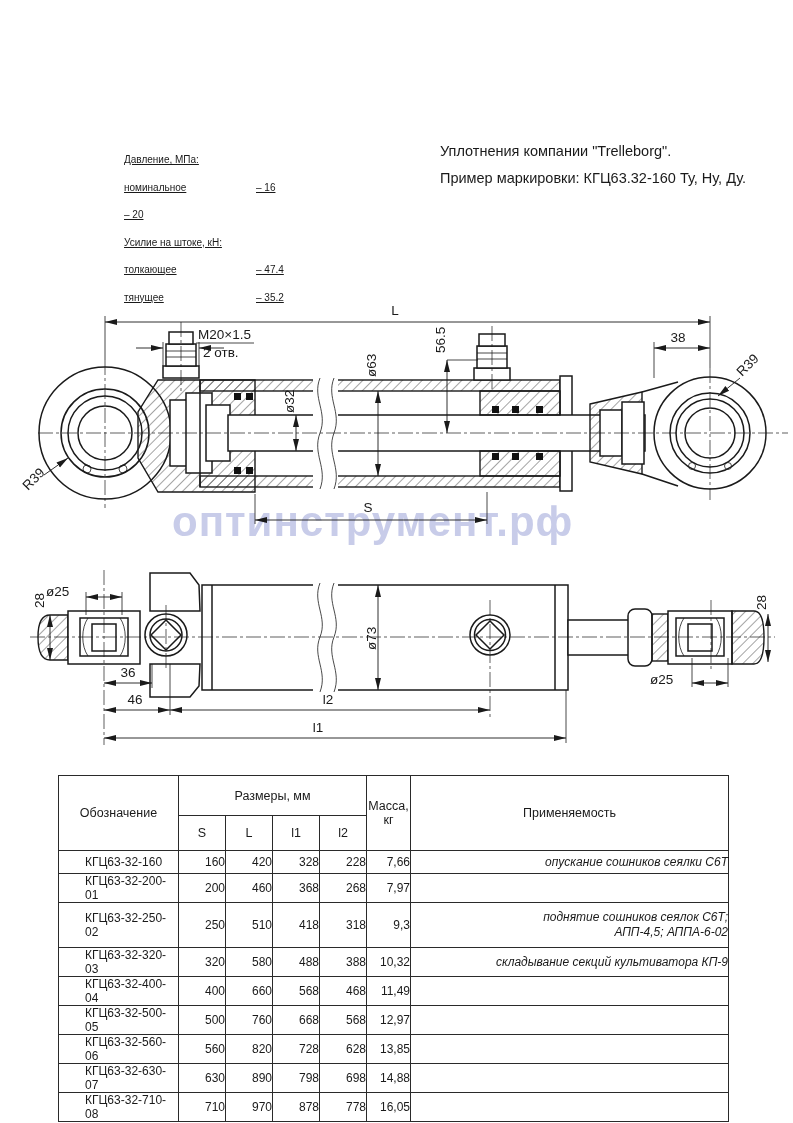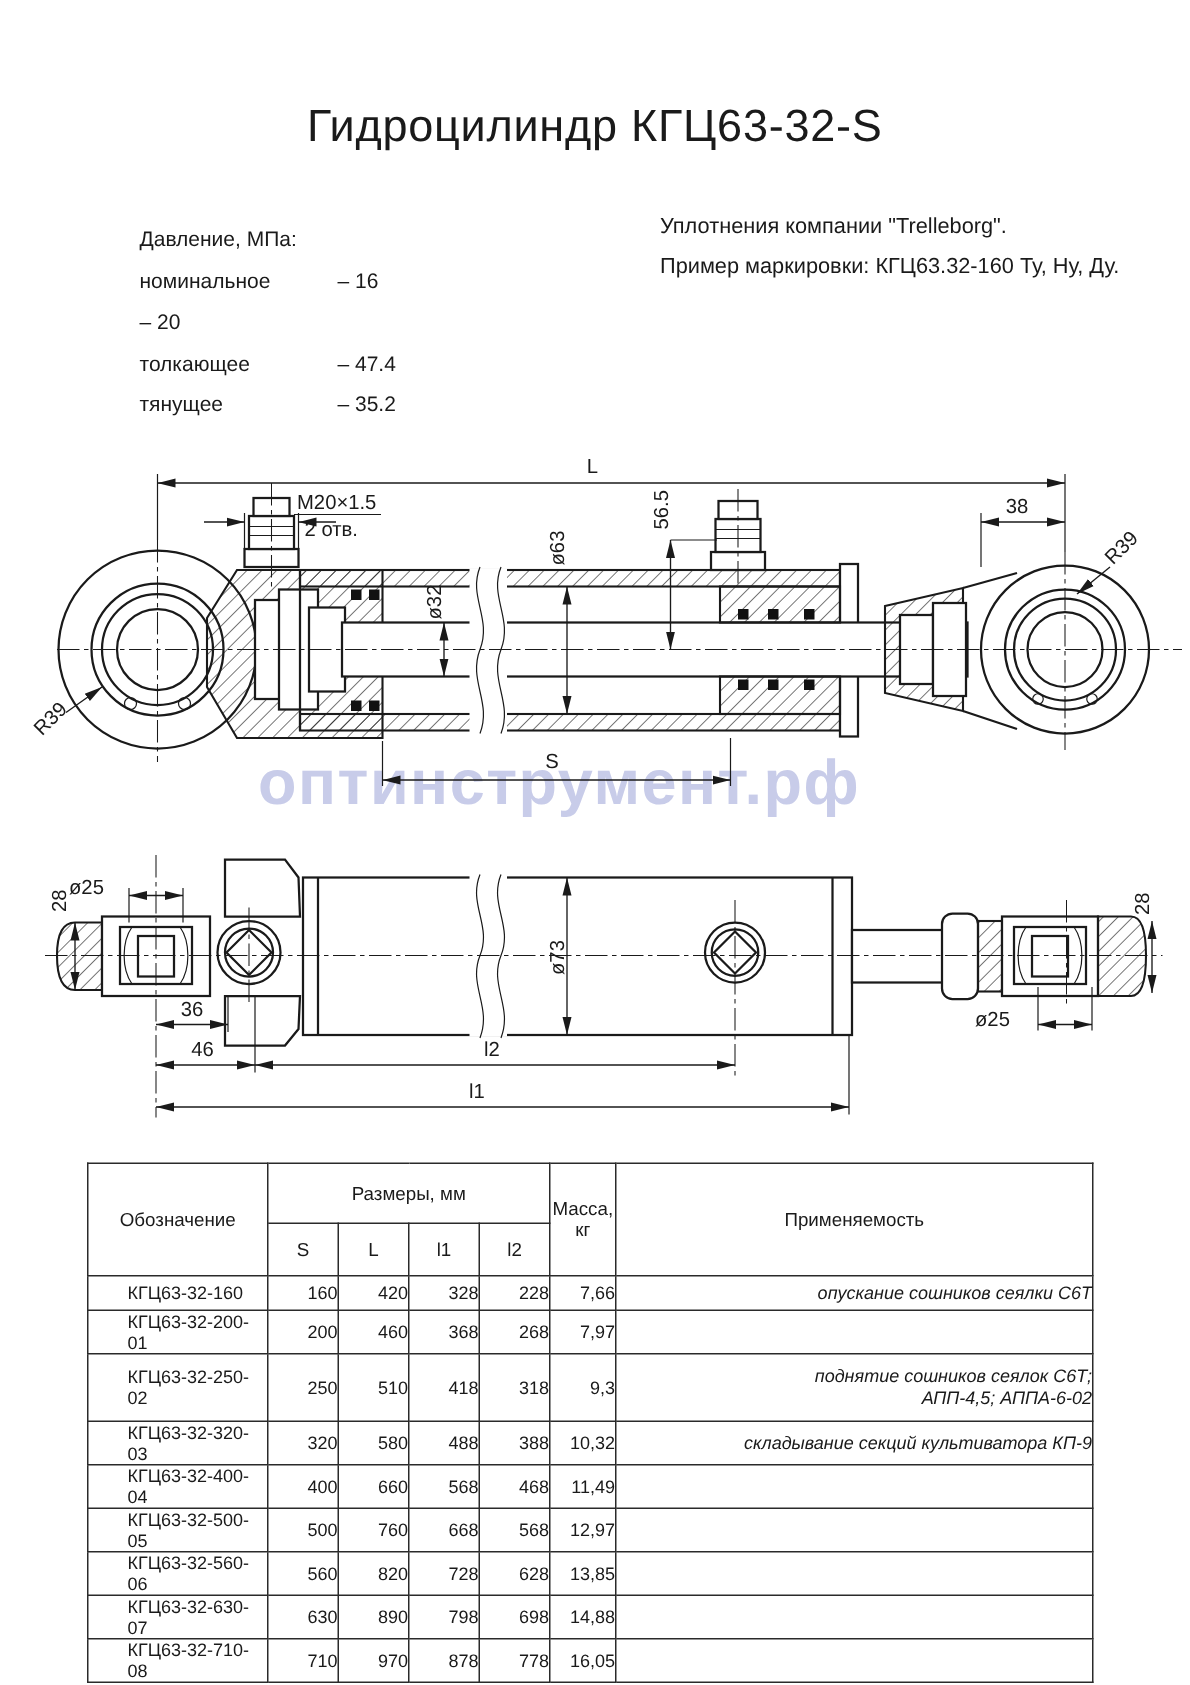--- a/index.html
+++ b/index.html
@@ -1,20 +1,20 @@
 <!DOCTYPE html>
 <html><head>
 <meta charset="utf-8">
 <style>
   html,body{margin:0;padding:0;background:#fff;}
   .page{position:relative;width:793px;height:1123px;background:#fff;overflow:hidden;
         font-family:"Liberation Sans",sans-serif;color:#1a1a1a;}
   .title{position:absolute;left:0;top:68px;width:100%;text-align:center;
          font-size:30px;letter-spacing:.5px;font-weight:400;}
-  .specs{position:absolute;left:93px;top:146px;font-size:14px;line-height:27.5px;width:300px;}
+  .specs{position:absolute;left:124px;top:146px;font-size:10px;line-height:27.5px;width:300px;text-decoration:underline;}
   .spec-row{display:flex;}
   .spec-row .lbl{width:132px;}
   .notes{position:absolute;left:440px;top:138px;font-size:14.5px;line-height:27px;}
   .watermark{position:absolute;left:172px;top:498px;font-size:42px;font-weight:bold;
              color:#c8cce9;letter-spacing:1px;z-index:0;}
   svg{position:absolute;left:0;z-index:1;}
   .main{stroke:#1a1a1a;stroke-width:1.5;fill:none;}
   .mainw{stroke:#1a1a1a;stroke-width:1.5;fill:#fff;}
   .thin{stroke:#1a1a1a;stroke-width:.8;fill:none;}
   .cl{stroke:#1a1a1a;stroke-width:.7;fill:none;stroke-dasharray:15 3 3 3;}
@@ -31,32 +31,34 @@
   td.name{text-align:left;padding-left:26px;height:22px;}
   td.num{text-align:right;}
   td.app{text-align:right;padding-left:1px;white-space:pre-line;line-height:15px;font-style:italic;}
   tr.dbl td{height:44px;}
 </style>
 </head>
 <body>
 
 <div class="page">
 
-  <div class="title">Гидроцилиндр КГЦ63-32-S</div>
 
   <div class="specs">
     <div class="spec-row">
       <span>Давление, МПа:</span>
     </div>
     <div class="spec-row">
       <span class="lbl">номинальное</span>
       <span>– 16</span>
     </div>
     <div class="spec-row">
       <span>– 20</span>
+    </div>
+    <div class="spec-row">
+      <span>Усилие на штоке, кН:</span>
     </div>
     <div class="spec-row">
       <span class="lbl">толкающее</span>
       <span>– 47.4</span>
     </div>
     <div class="spec-row">
       <span class="lbl">тянущее</span>
       <span>– 35.2</span>
     </div>
   </div>

